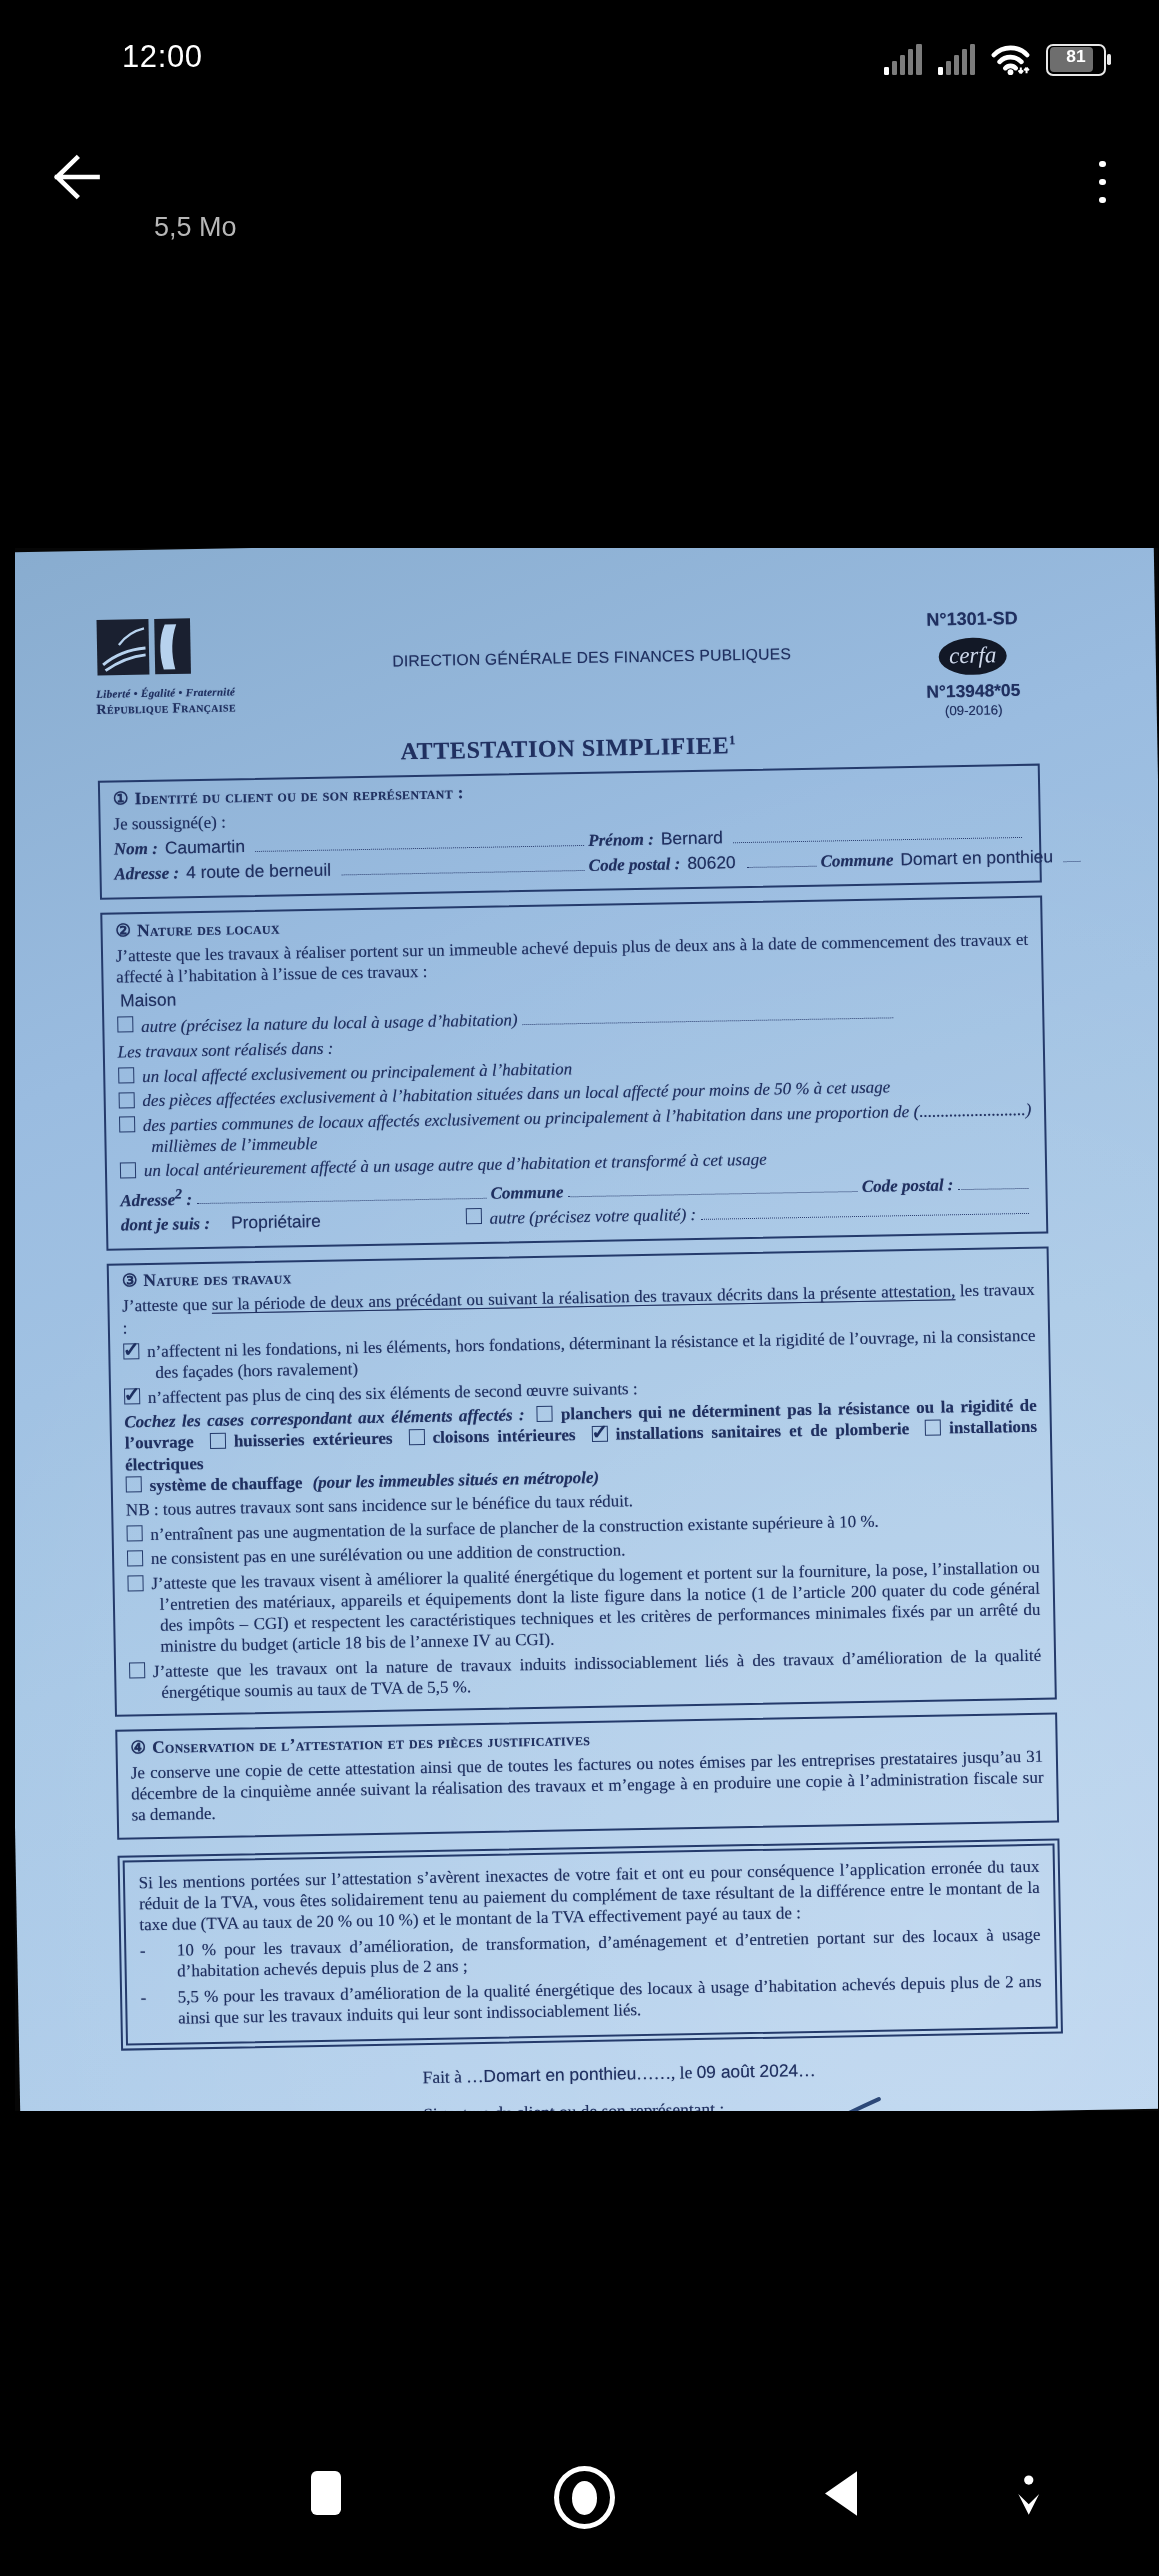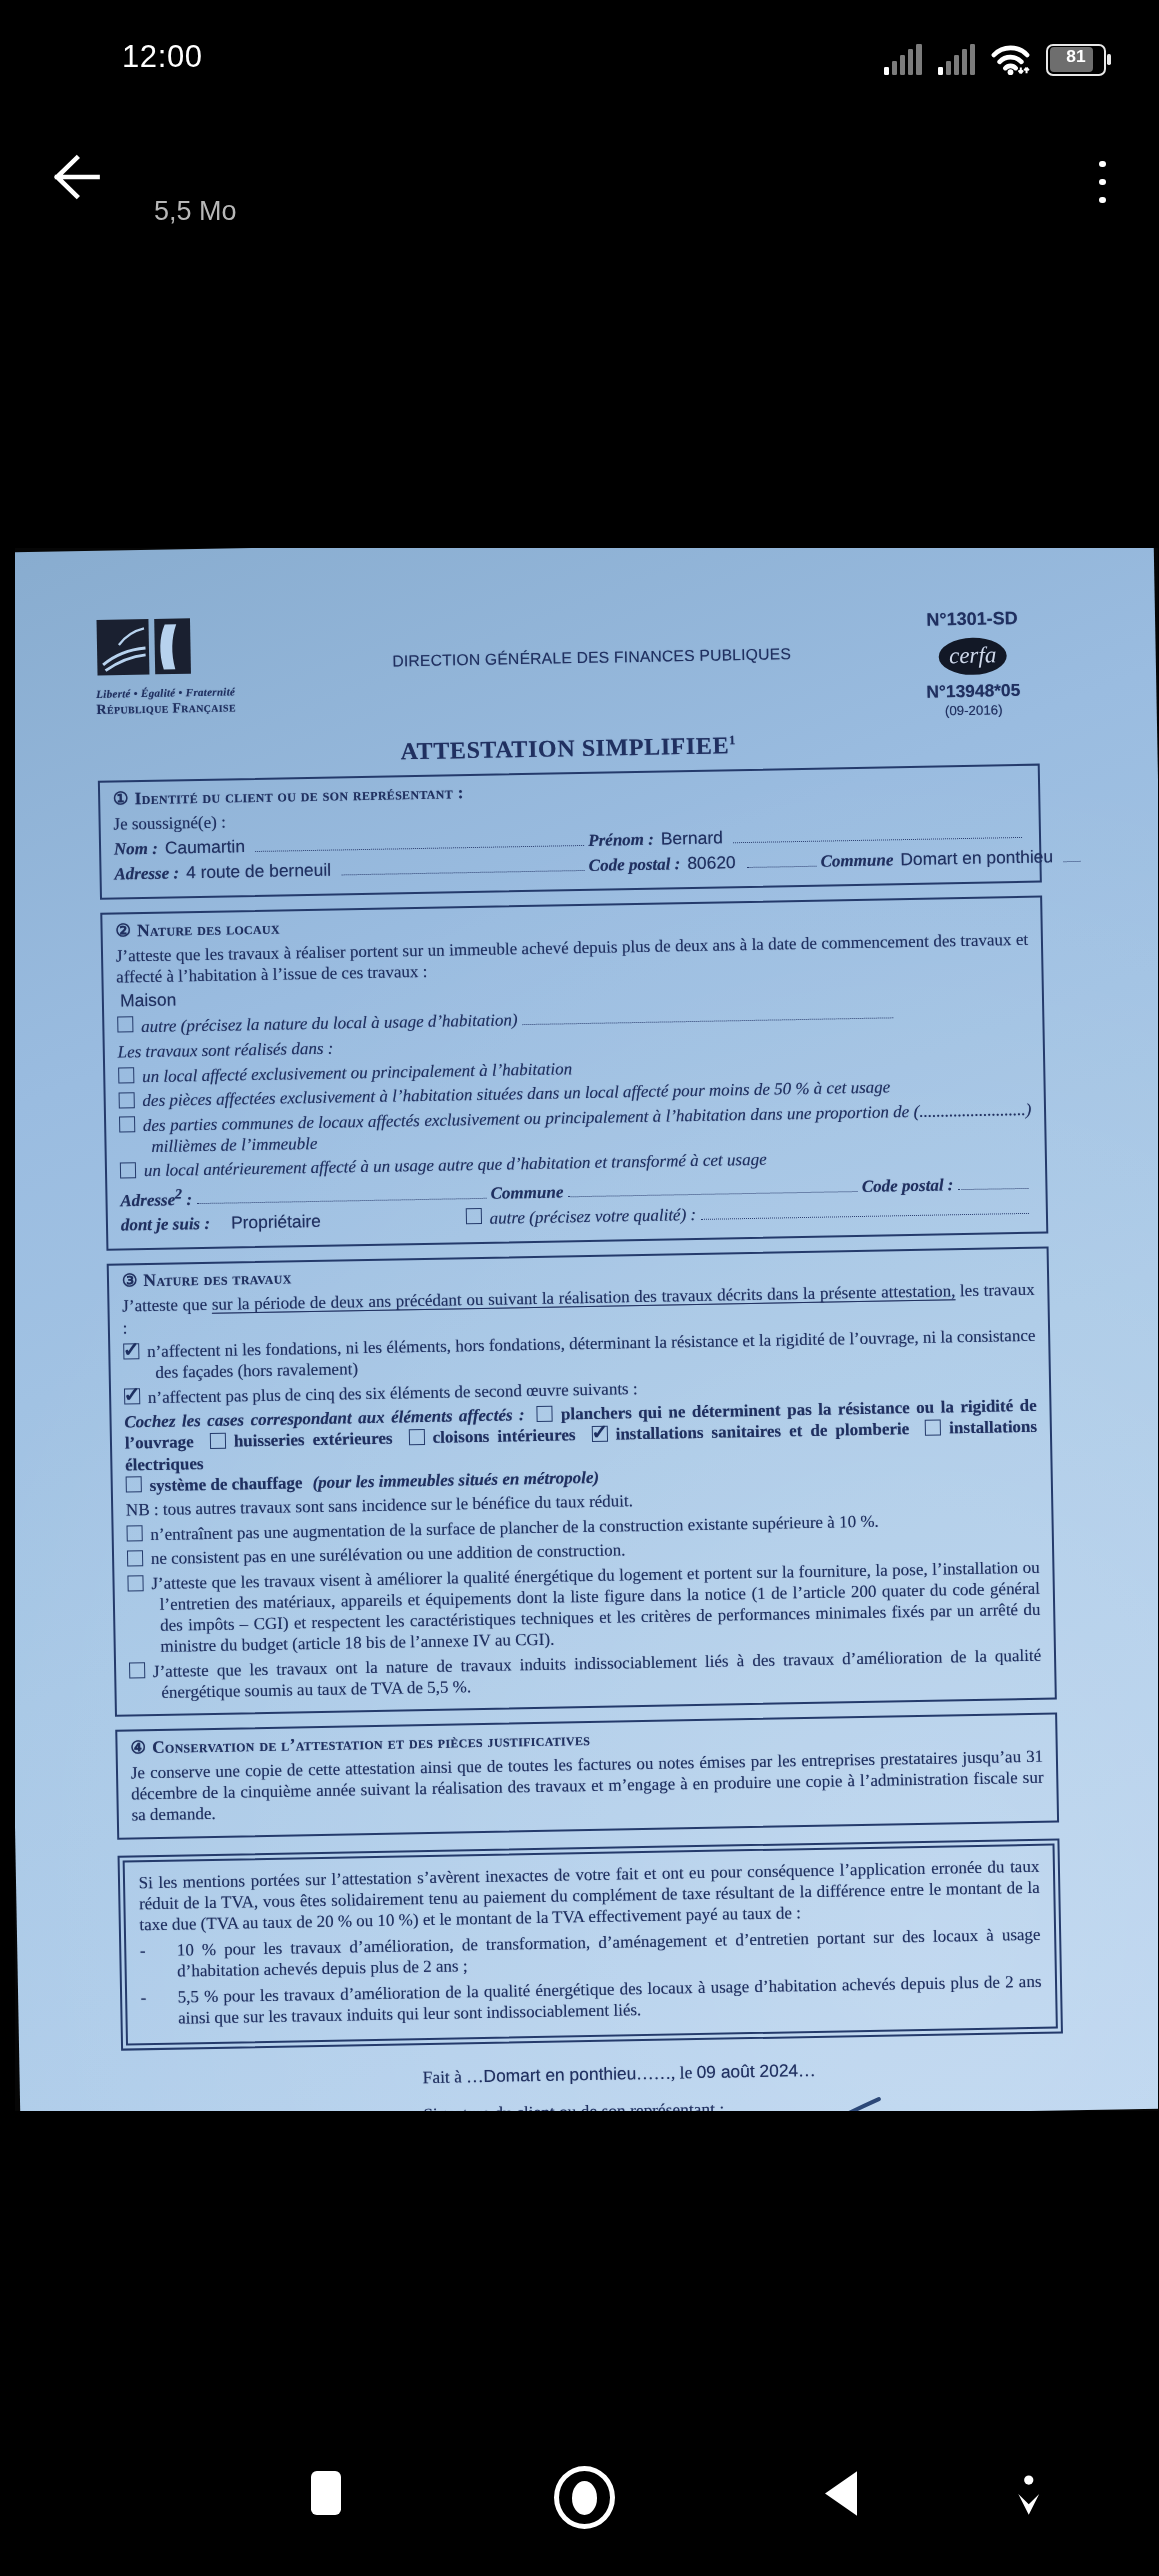--- a/index.html
+++ b/index.html
@@ -14,21 +14,21 @@
   .sig i.on{background:#fff;}
   .battery{position:relative;width:56px;height:28px;border:2.3px solid #e8e8e8;border-radius:7px;display:flex;justify-content:center;}
   .battery .fill{position:absolute;left:1.7px;top:1.7px;bottom:1.7px;width:78%;background:#6e6e6e;border-radius:4px;}
   .battery .pct{position:relative;color:#fff;font-size:17.4px;font-weight:700;}
   .battery .nub{position:absolute;right:-7px;top:8px;width:4px;height:11.6px;background:#e8e8e8;border-radius:1.7px;}
 
   
   .app-header{position:absolute;top:128px;left:0;right:0;height:128px;}
   .back-btn{position:absolute;left:49px;top:23px;width:52px;height:52px;}
   .fname{position:absolute;left:152px;top:10.4px;color:#fff;font-size:37px;font-weight:500;letter-spacing:0.3px;}
-  .fsize{position:absolute;left:154px;top:68px;color:#b7b7b7;font-size:27px;}
+  .fsize{position:absolute;left:154px;top:84px;color:#b7b7b7;font-size:27px;}
   .menu-btn{position:absolute;right:45px;top:22px;width:23px;height:64px;display:flex;flex-direction:column;align-items:center;justify-content:center;gap:11.6px;}
   .menu-btn b{width:6.4px;height:6.4px;border-radius:50%;background:#fff;}
 
   
   .photo{position:absolute;left:15px;top:548px;width:1143px;height:1563px;background:#060606;overflow:hidden;}
   .paper{position:absolute;left:-9.3px;top:-5.8px;right:-9.3px;bottom:-8px;transform:rotate(-1.05deg);
     background:
       radial-gradient(140% 120% at 78% 88%, rgba(255,255,255,.20), rgba(255,255,255,0) 62%),
       linear-gradient(160deg,#88accf 0%,#9abce0 28%,#a8c8e6 58%,#b7d2ee 100%);}
   .content{position:absolute;left:102px;top:68px;width:942px;color:#203060;

